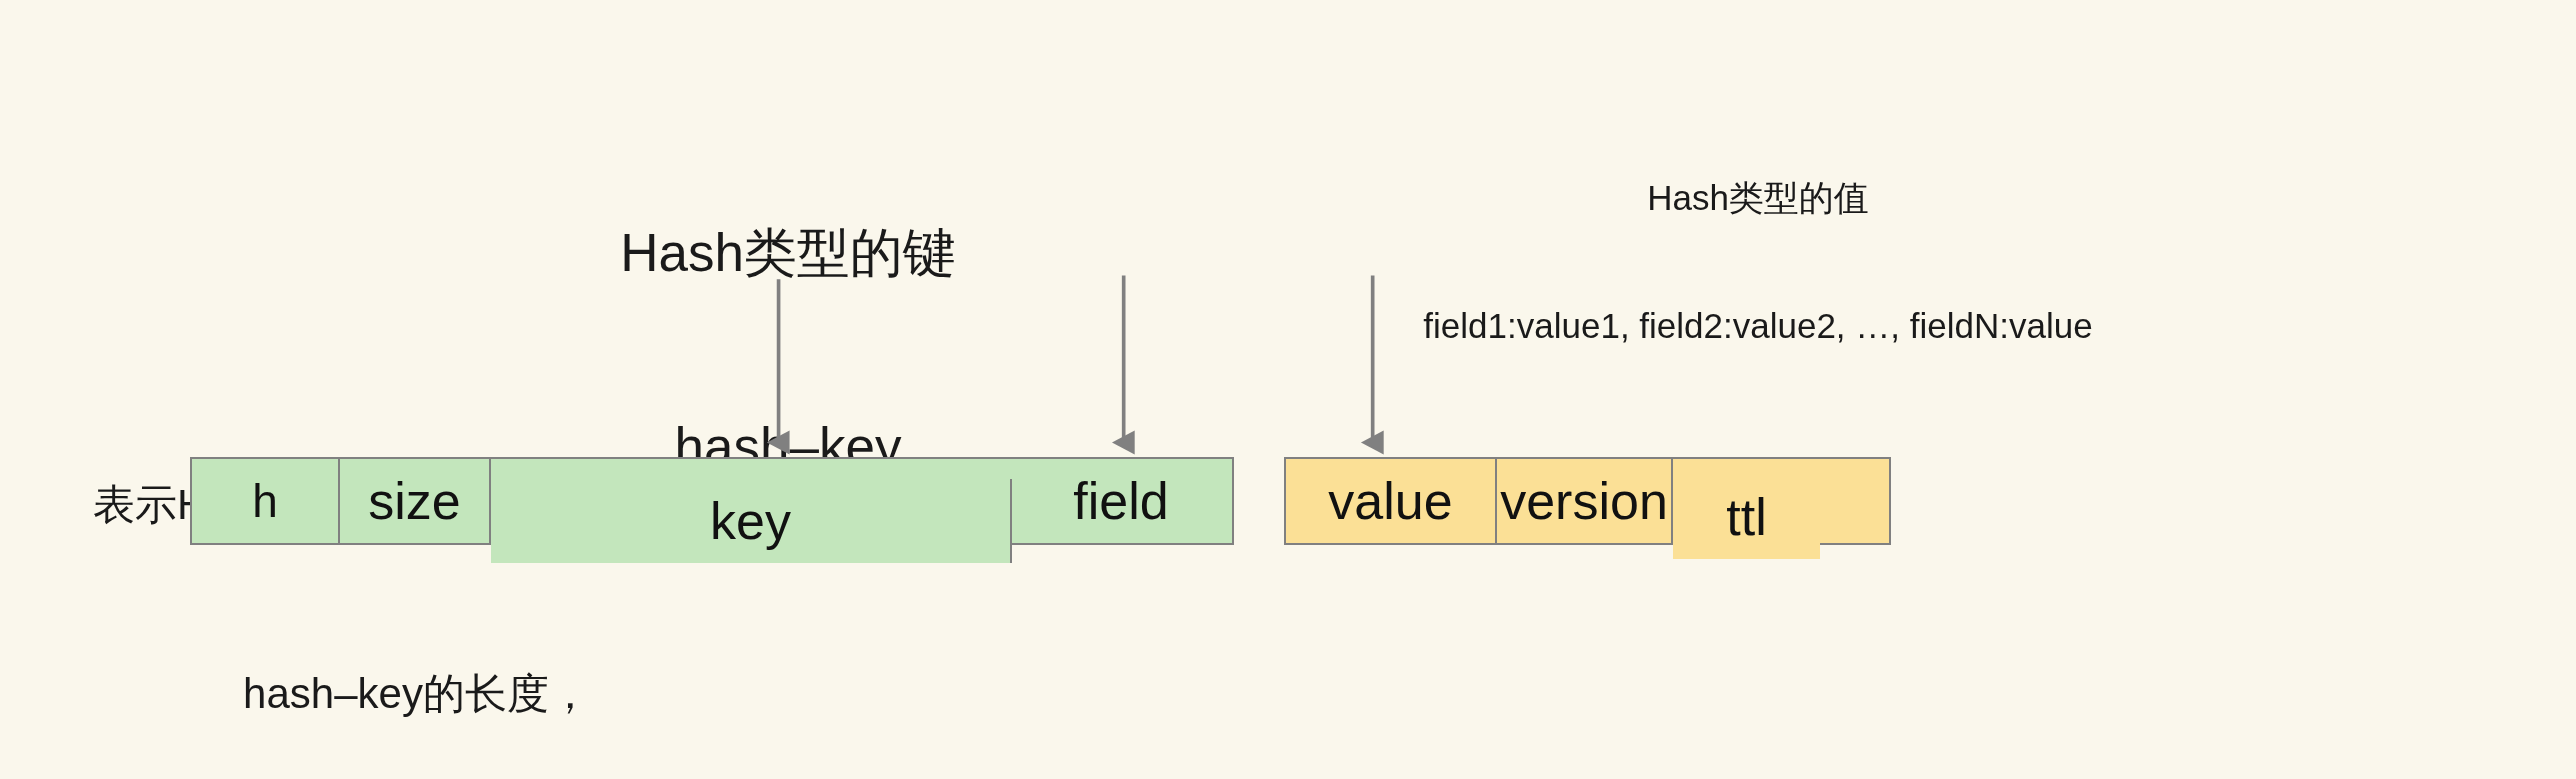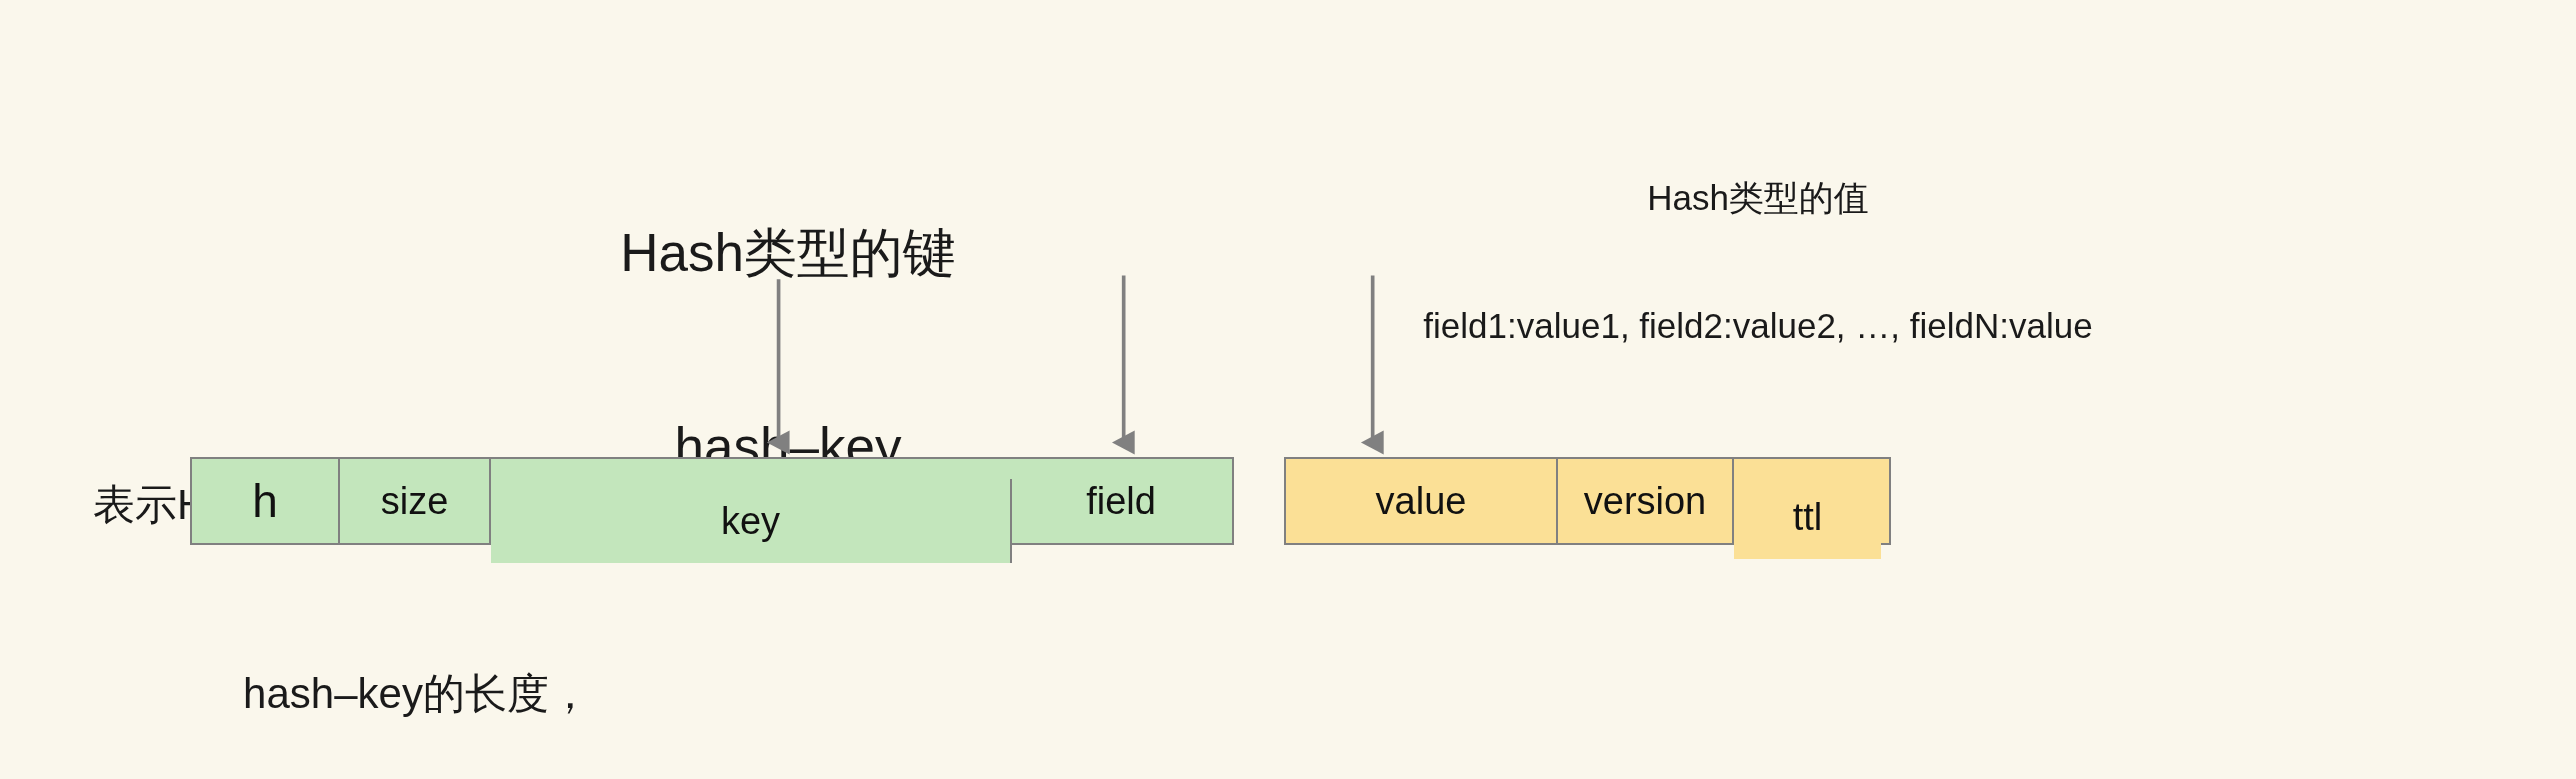--- a/index.html
+++ b/index.html
@@ -74,21 +74,21 @@
     height: 88px;
     display: flex;
     box-sizing: border-box;
     border: 2.7px solid #808080;
   }
   .cell {
     box-sizing: border-box;
     display: flex;
     align-items: center;
     justify-content: center;
-    font-size: 38px;
+    font-size: 52px;
     color: #111111;
     border-right: 2.7px solid #808080;
     height: 100%;
   }
   .cell:last-child { border-right: none; }
 
   #key-record {
     left: 190px;
     width: 1044px;
     background: #c3e6bc;
@@ -98,21 +98,21 @@
   #cell-size   { width: 151px; }
   #cell-key    { width: 521px; margin-top: 20px; }
   #cell-field  { width: 218px; }
 
   #value-record {
     left: 1284px;
     width: 607px;
     background: #fbe096;
   }
   #value-record .cell { background: #fbe096; }
-  #cell-value   { width: 272px; }
+  #cell-value   { width: 211px; }
   #cell-version { width: 176px; }
   #cell-ttl     { width: 147px; margin-top: 16px; }
 </style>
 </head>
 <body>
 
 <div id="canvas">
 
   <div class="annot" id="key-annotation">
     <span class="annot-line">Hash类型的键</span>

